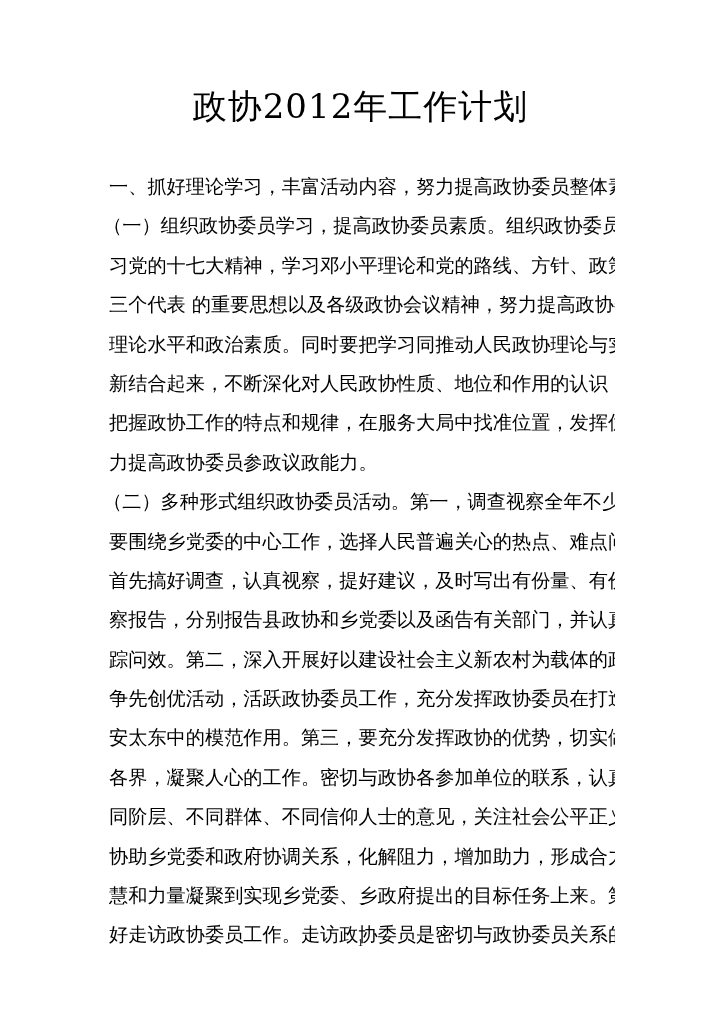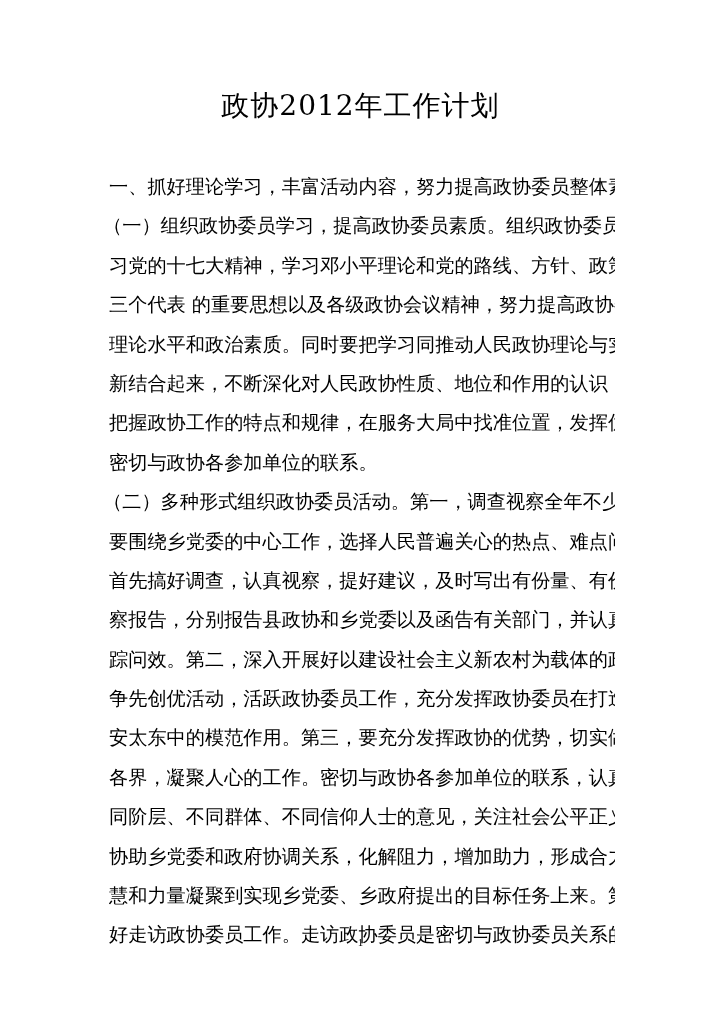--- a/index.html
+++ b/index.html
@@ -1,20 +1,20 @@
 <!DOCTYPE html>
 <html><head>
   <meta charset="utf-8">
   <style>
     html, body { margin: 0; padding: 0; background: #ffffff; }
     body { width: 721px; height: 1020px; position: relative; overflow: hidden;
            font-family: "DejaVu Serif", "Liberation Serif", serif; color: #000; }
     .page { position: absolute; left: 0; top: 0; width: 721px; height: 1020px; background: #fff; }
     .title { position: absolute; left: 0; width: 721px; top: 86px; text-align: center;
-             font-size: 28px; line-height: 40px; letter-spacing: 1px; }
+             font-size: 34px; line-height: 40px; letter-spacing: 1px; }
     .body-text { position: absolute; left: 109px; top: 167px; width: 506px; }
     .line { height: 39.4px; line-height: 39.4px; font-size: 19.2px; white-space: nowrap;
             text-align: justify; text-align-last: justify; overflow: hidden; }
     .line.last { text-align-last: left; }
     .line.indent-left { margin-left: -6px; }
     .page-number { position: absolute; left: 0; width: 721px; top: 936px; text-align: center;
                    font-size: 11px; font-family: "Liberation Serif", serif; }
   </style>
 </head>
 <body>
@@ -22,21 +22,21 @@
 <div class="page">
   <div class="title">政协2012年工作计划</div>
   <div class="body-text" id="body-text">
       <div class="line last">一、抓好理论学习，丰富活动内容，努力提高政协委员整体素质</div>
       <div class="line indent-left">（一）组织政协委员学习，提高政协委员素质。组织政协委员认真学</div>
       <div class="line">习党的十七大精神，学习邓小平理论和党的路线、方针、政策，学习</div>
       <div class="line">三个代表 的重要思想以及各级政协会议精神，努力提高政协委员的</div>
       <div class="line">理论水平和政治素质。同时要把学习同推动人民政协理论与实践的创</div>
       <div class="line">新结合起来，不断深化对人民政协性质、地位和作用的认识，更好地</div>
       <div class="line">把握政协工作的特点和规律，在服务大局中找准位置，发挥优势，努</div>
-      <div class="line last">密切与政协各参加单位的联系。</div>
+      <div class="line last">力提高政协委员参政议政能力。</div>
       <div class="line indent-left">（二）多种形式组织政协委员活动。第一，调查视察全年不少于两次。</div>
       <div class="line">要围绕乡党委的中心工作，选择人民普遍关心的热点、难点问题进行。</div>
       <div class="line">首先搞好调查，认真视察，提好建议，及时写出有份量、有价值的视</div>
       <div class="line">察报告，分别报告县政协和乡党委以及函告有关部门，并认真抓好跟</div>
       <div class="line">踪问效。第二，深入开展好以建设社会主义新农村为载体的政协委员</div>
       <div class="line">争先创优活动，活跃政协委员工作，充分发挥政协委员在打造和谐平</div>
       <div class="line">安太东中的模范作用。第三，要充分发挥政协的优势，切实做好团结</div>
       <div class="line">各界，凝聚人心的工作。密切与政协各参加单位的联系，认真听取不</div>
       <div class="line">同阶层、不同群体、不同信仰人士的意见，关注社会公平正义，努力</div>
       <div class="line">协助乡党委和政府协调关系，化解阻力，增加助力，形成合力，把智</div>

